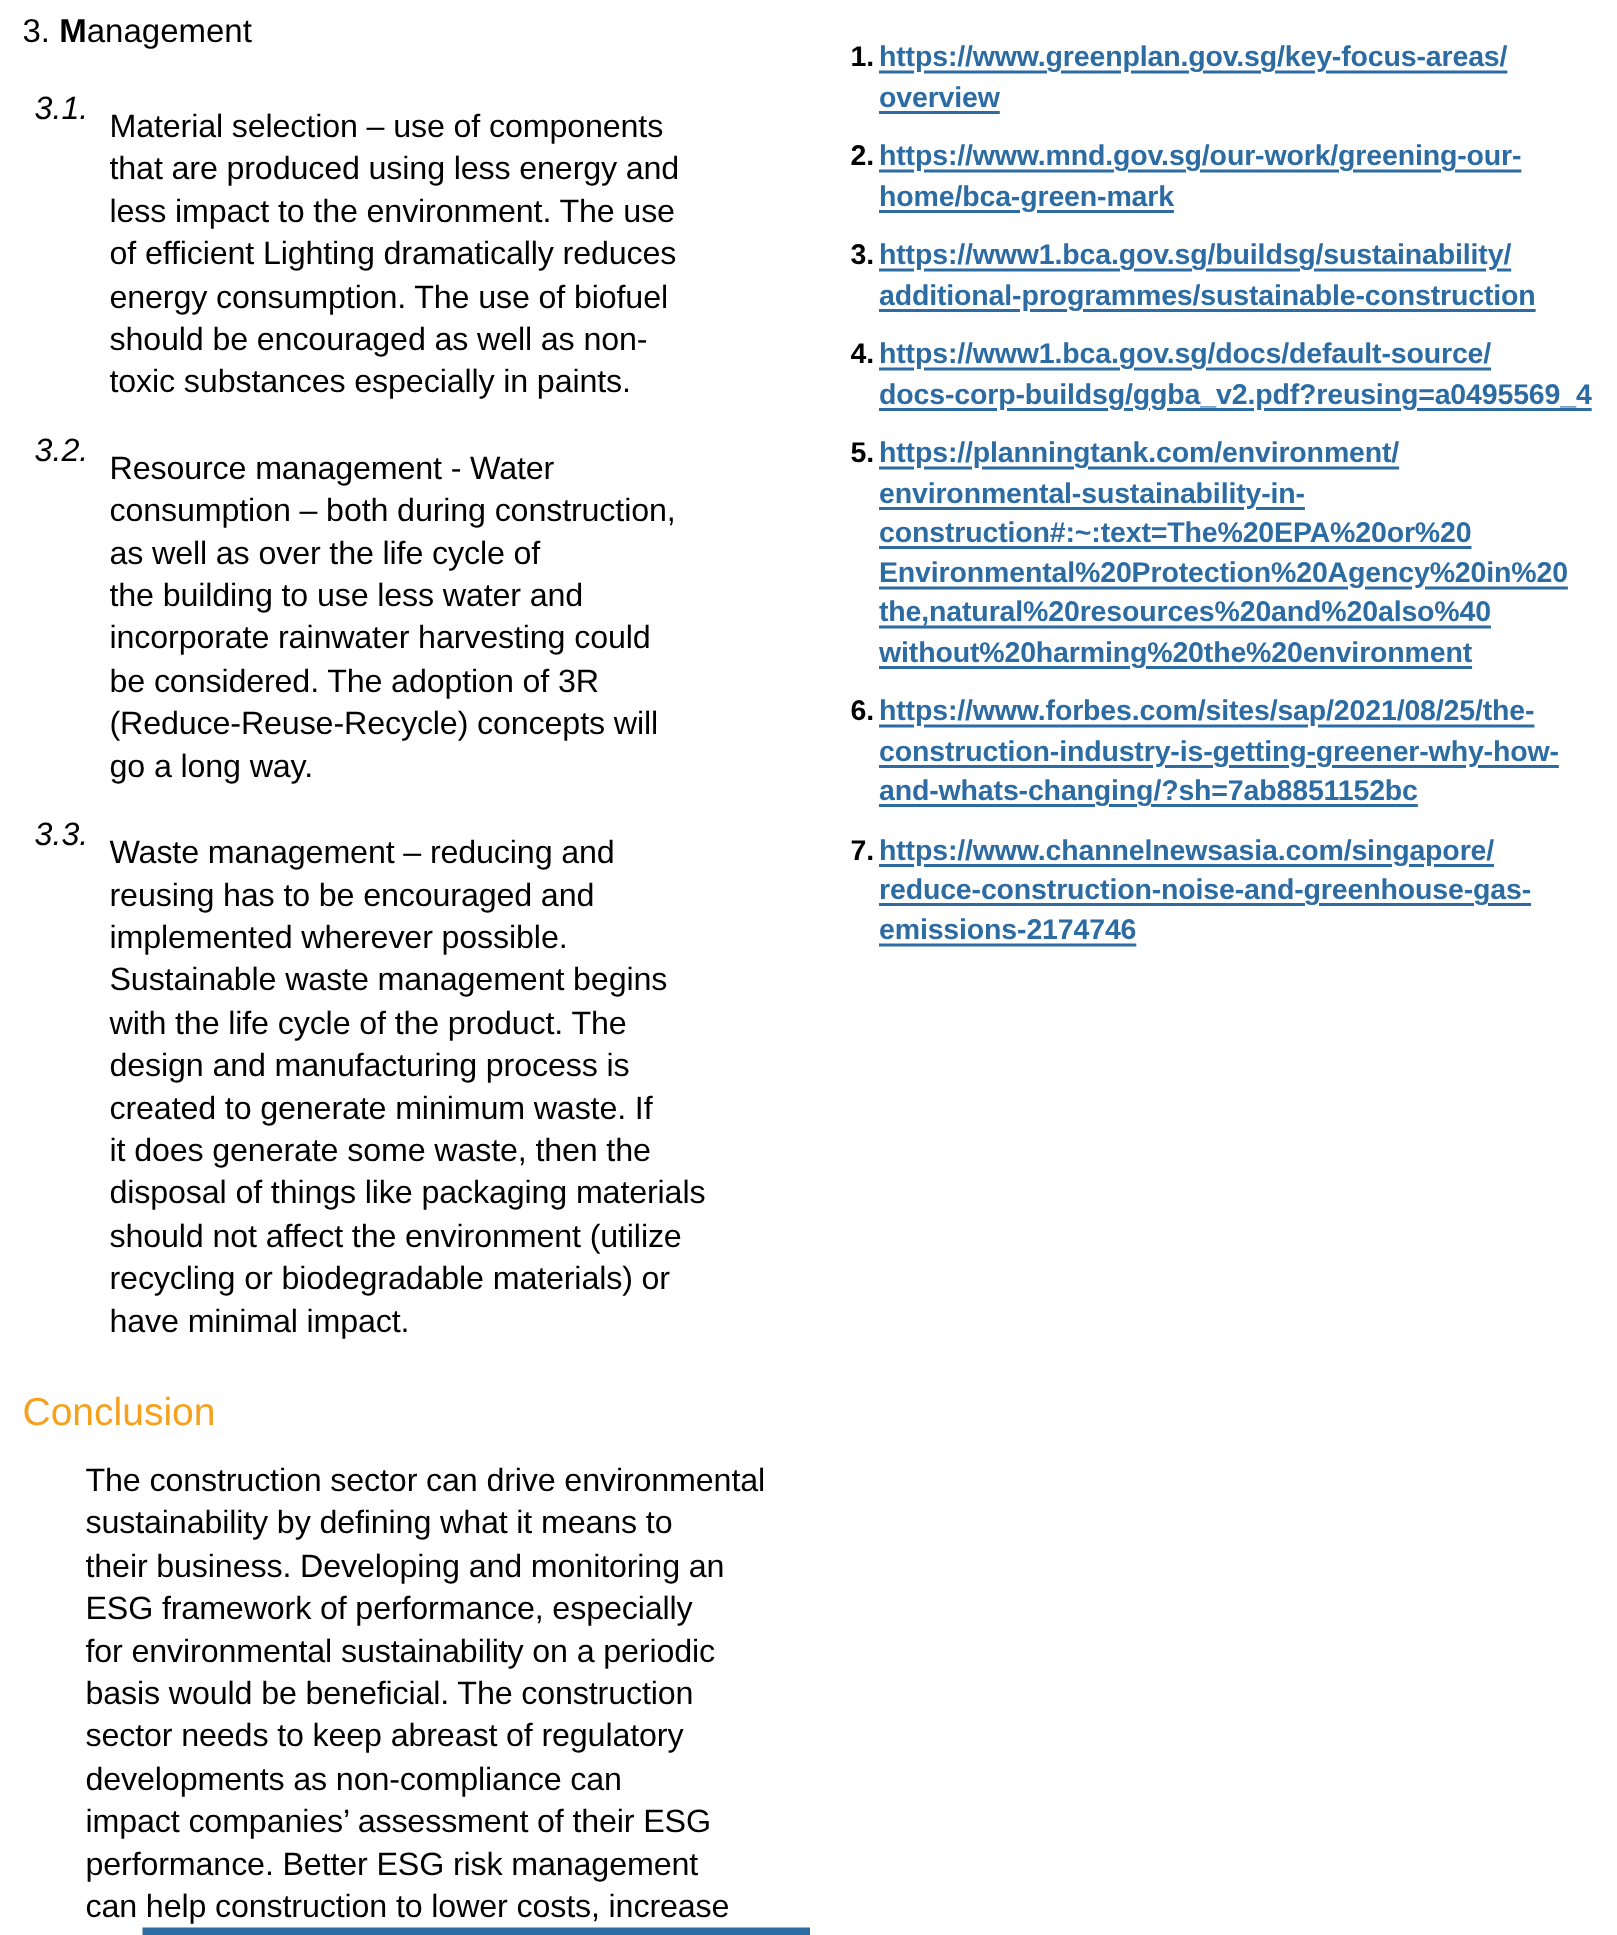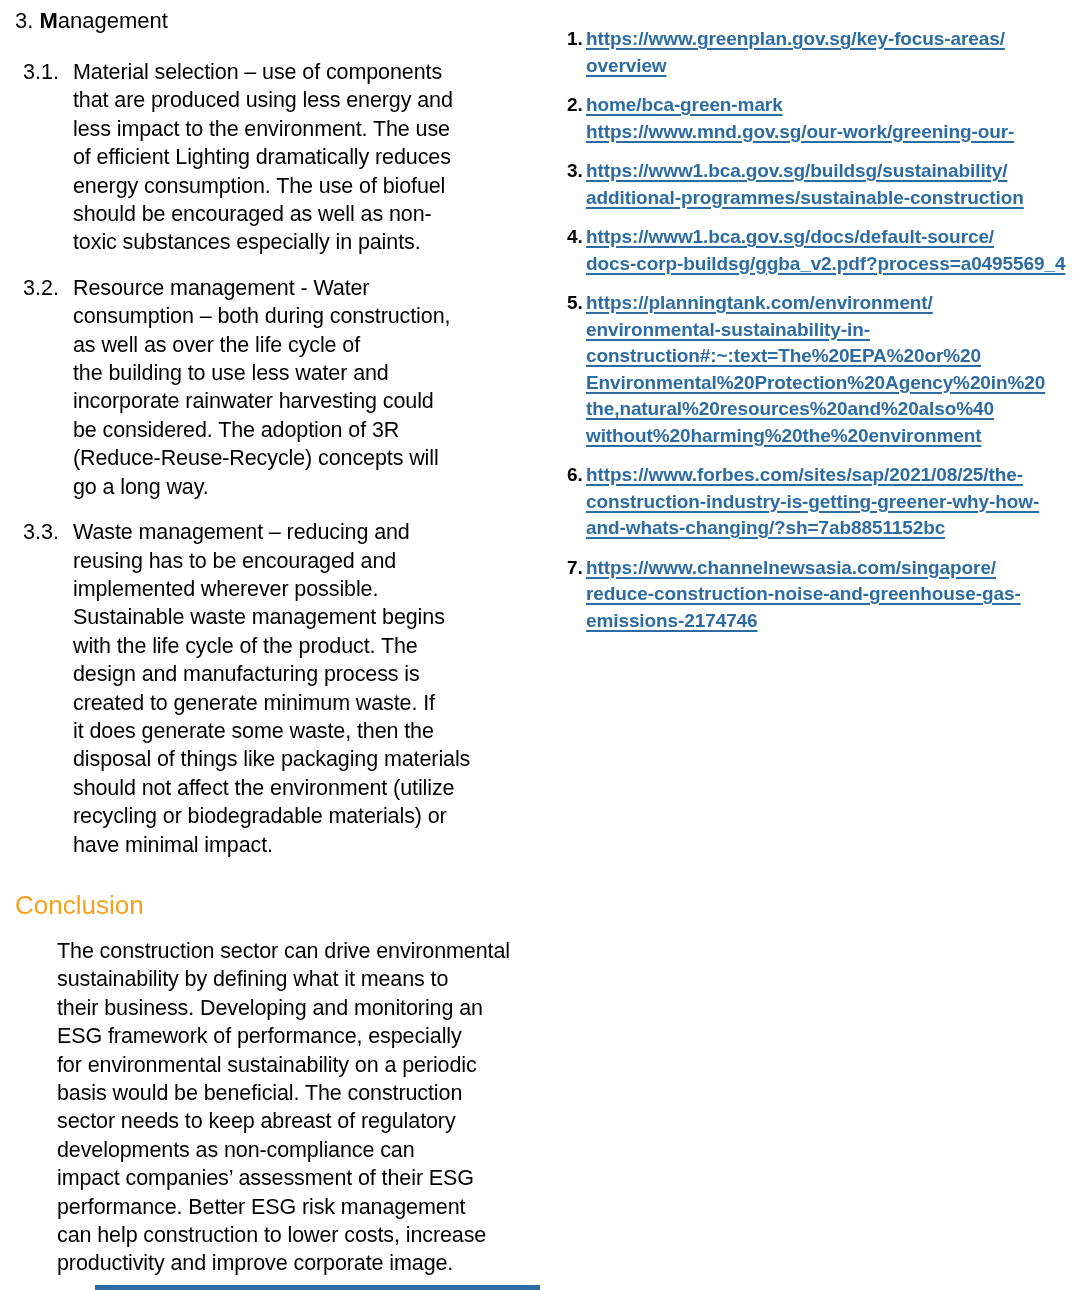--- a/index.html
+++ b/index.html
@@ -16,26 +16,26 @@
   .left-col { position: absolute; left: 15px; top: 6px; width: 545px; }
 
   .h-main { font-size: 22px; line-height: 30px; color: #000; }
   .h-main .h-bold { font-weight: 700; }
 
   .sub-list { margin-top: 22px; }
   .sub-item { display: flex; margin-top: 17px; }
   .sub-item:first-child { margin-top: 0; }
   .sub-num {
     flex: none; width: 50px; padding-left: 8px;
-    font-size: 21.5px; line-height: 28.4px;
+    font-size: 21.5px; line-height: 28.4px; font-style: italic;
   }
   .sub-text {
     white-space: pre-line;
     font-size: 21.5px; line-height: 28.4px;
-    width: 462px; letter-spacing: -0.1px;
+    width: 462px; letter-spacing: -0.1px; margin-top: 12px;
   }
 
   .conclusion-title {
     margin-top: 30px;
     font-size: 26px; line-height: 32px;
     font-weight: 400; color: #F7A01E;
   }
   .conclusion-body {
     margin-top: 16px;
     white-space: pre-line;
@@ -137,36 +137,36 @@
       <div class="ref-item">
         <span class="ref-num">1.</span>
         <span class="ref-body">
           <a class="ref-line" href="#">https://www.greenplan.gov.sg/key-focus-areas/</a>
           <a class="ref-line" href="#">overview</a>
         </span>
       </div>
       <div class="ref-item">
         <span class="ref-num">2.</span>
         <span class="ref-body">
+          <a class="ref-line" href="#">https://www.mnd.gov.sg/our-work/greening-our-</a>
           <a class="ref-line" href="#">home/bca-green-mark</a>
-          <a class="ref-line" href="#">https://www.mnd.gov.sg/our-work/greening-our-</a>
         </span>
       </div>
       <div class="ref-item">
         <span class="ref-num">3.</span>
         <span class="ref-body">
           <a class="ref-line" href="#">https://www1.bca.gov.sg/buildsg/sustainability/</a>
           <a class="ref-line" href="#">additional-programmes/sustainable-construction</a>
         </span>
       </div>
       <div class="ref-item">
         <span class="ref-num">4.</span>
         <span class="ref-body">
           <a class="ref-line" href="#">https://www1.bca.gov.sg/docs/default-source/</a>
-          <a class="ref-line" href="#">docs-corp-buildsg/ggba_v2.pdf?process=a0495569_4</a>
+          <a class="ref-line" href="#">docs-corp-buildsg/ggba_v2.pdf?reusing=a0495569_4</a>
         </span>
       </div>
       <div class="ref-item">
         <span class="ref-num">5.</span>
         <span class="ref-body">
           <a class="ref-line" href="#">https://planningtank.com/environment/</a>
           <a class="ref-line" href="#">environmental-sustainability-in-</a>
           <a class="ref-line" href="#">construction#:~:text=The%20EPA%20or%20</a>
           <a class="ref-line" href="#">Environmental%20Protection%20Agency%20in%20</a>
           <a class="ref-line" href="#">the,natural%20resources%20and%20also%40</a>

